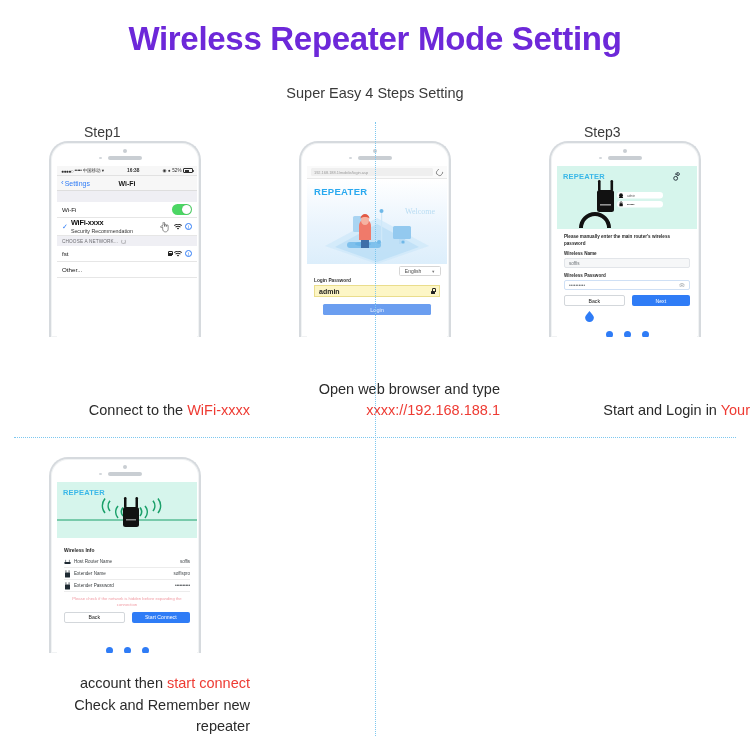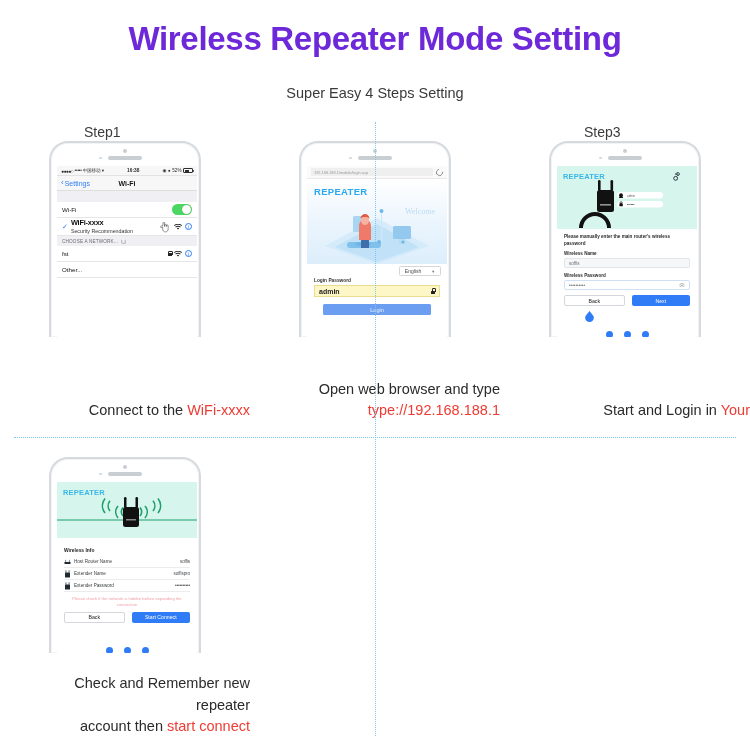--- a/index.html
+++ b/index.html
@@ -478,21 +478,21 @@
             <span class="lock-ico"></span>
           </div>
           <div class="rp-login-btn">Login</div>
         </div>
 
       </div>
     </div>
 
     <div class="caption">
       <div>Open web browser and type</div>
-      <div class="red">type://192.168.188.1</div>
+      <div class="red">xxxx://192.168.188.1</div>
     </div>
   </div>
 
   <div class="step-cell left">
     <div class="step-label">Step3</div>
 
     <div class="phone">
       <div class="phone-cam"></div>
       <div class="phone-sensor"></div>
       <div class="phone-speaker"></div>
@@ -639,20 +639,20 @@
             <span class="dot-b"></span>
             <span class="dot-b"></span>
             <span class="dot-b"></span>
           </div>
         </div>
 
       </div>
     </div>
 
     <div class="caption">
-      <div>Check and Remember new repeater</div>
       <div>
         <span>account then </span><span class="red">start connect</span>
       </div>
+      <div>Check and Remember new repeater</div>
     </div>
   </div>
 
 </div>
 
 </body></html>

